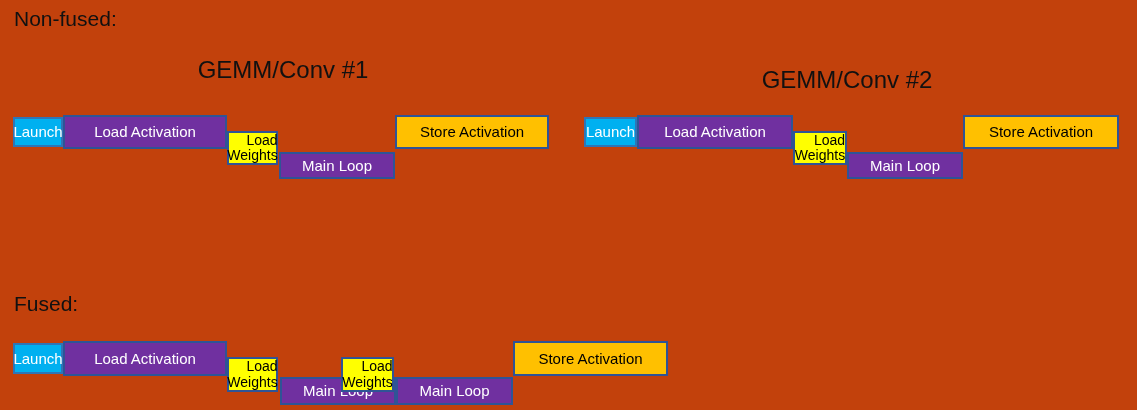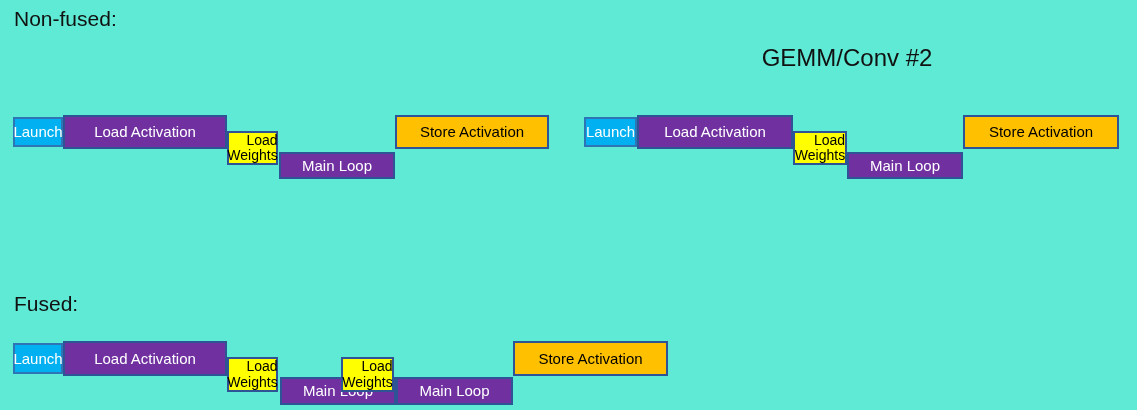--- a/index.html
+++ b/index.html
@@ -1,40 +1,40 @@
 <!DOCTYPE html>
 <html><head>
 <meta charset="utf-8">
 <style>
   html, body { margin: 0; padding: 0; background: #ffffff; }
   #canvas {
     position: relative;
     width: 1137px;
     height: 410px;
-    background: #5eead4;
+    background: #c2410c;
     font-family: "Liberation Sans", sans-serif;
     overflow: hidden;
   }
   .section-title {
     position: absolute;
     font-size: 21px;
     color: #111111;
     white-space: nowrap;
   }
   .t-nonfused { left: 14px; top: 7px; }
   .t-fused    { left: 14px; top: 292px; text-align: right; }
   .heading {
     position: absolute;
     font-size: 24px;
     color: #111111;
     transform: translateX(-50%);
     white-space: nowrap;
   }
   .h-g1 { left: 283px; top: 56px; }
-  .h-g2 { left: 847px; top: 44px; }
+  .h-g2 { left: 847px; top: 66px; }
   .block {
     position: absolute;
     box-sizing: border-box;
     border: 2px solid transparent;
     display: flex;
     align-items: center;
     justify-content: center;
     text-align: right;
     font-size: 15px;
     line-height: 1.05;
@@ -45,20 +45,21 @@
     white-space: normal;
     line-height: 1.1;
     margin-top: 16px;
   }
 </style>
 </head>
 <body>
 
 <div id="canvas">
   <div class="section-title t-nonfused">Non-fused:</div>
+  <div class="heading h-g1">GEMM/Conv #1</div>
   <div class="heading h-g2">GEMM/Conv #2</div>
   <div class="section-title t-fused">Fused:</div>
 <div class="block launch" style="left: 13px; top: 117px; width: 50px; height: 30px; background: rgb(0, 176, 240); border-color: rgb(46, 117, 182); color: rgb(255, 255, 255);">Launch</div>
     <div class="block load" style="left: 63px; top: 115px; width: 164px; height: 34px; background: rgb(112, 48, 160); border-color: rgb(47, 84, 150); color: rgb(255, 255, 255);">Load Activation</div>
     <div class="block weights" style="left: 227px; top: 115px; width: 51px; height: 34px; background: rgb(255, 255, 0); border-color: rgb(47, 84, 150); color: rgb(0, 0, 0);">Load Weights</div>
     <div class="block loop" style="left: 279px; top: 152px; width: 116px; height: 27px; background: rgb(112, 48, 160); border-color: rgb(47, 84, 150); color: rgb(255, 255, 255);">Main Loop</div>
     <div class="block store" style="left: 395px; top: 115px; width: 154px; height: 34px; background: rgb(255, 192, 0); border-color: rgb(47, 84, 150); color: rgb(0, 0, 0);">Store Activation</div>
     <div class="block launch" style="left: 584px; top: 117px; width: 53px; height: 30px; background: rgb(0, 176, 240); border-color: rgb(46, 117, 182); color: rgb(255, 255, 255);">Launch</div>
     <div class="block load" style="left: 637px; top: 115px; width: 156px; height: 34px; background: rgb(112, 48, 160); border-color: rgb(47, 84, 150); color: rgb(255, 255, 255);">Load Activation</div>
     <div class="block weights" style="left: 793px; top: 115px; width: 54px; height: 34px; background: rgb(255, 255, 0); border-color: rgb(47, 84, 150); color: rgb(0, 0, 0);">Load Weights</div>

